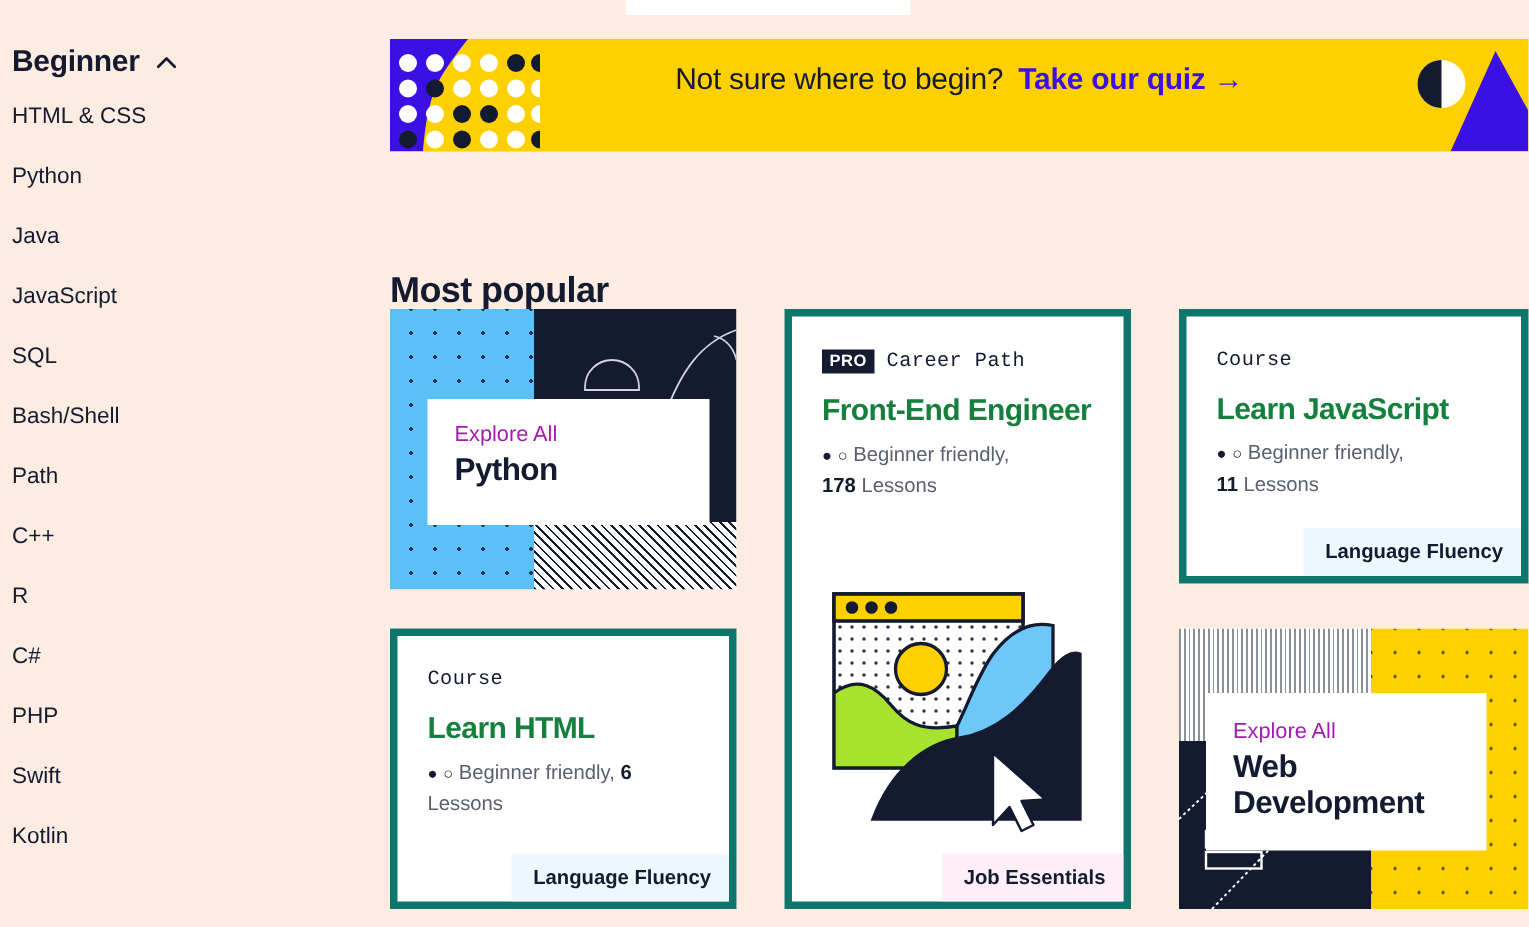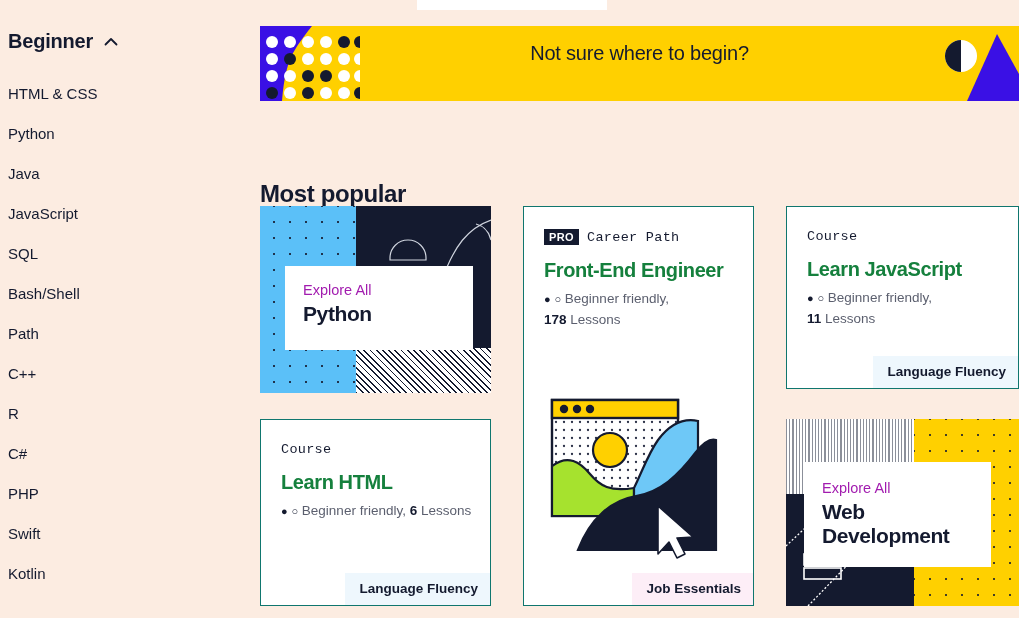--- a/index.html
+++ b/index.html
@@ -28,21 +28,21 @@
     display:flex;align-items:center;gap:10px;
     padding:0 0 0 8px;
     font-size:20px;font-weight:bold;letter-spacing:-.2px;
     color:#141a2f;
     height:30px;
   }
   .chev{display:inline-block;width:16px;height:16px;position:relative;top:1px;}
   .sidebar-list{list-style:none;margin:0;padding:14px 0 0 8px;}
   .sidebar-list li{
     font-size:15px;color:#141a2f;line-height:1;
-    padding:0;margin:16px 0 25px 0;
+    padding:0;margin:0 0 25px 0;
     cursor:pointer;
   }
 
   
   .banner{
     position:absolute;left:260px;top:26px;width:759px;height:75px;
     background:#ffd000;overflow:hidden;
   }
   .banner-deco-left{position:absolute;left:0;top:0;width:100px;height:75px;overflow:hidden;}
   .banner-deco-right{position:absolute;right:0;top:0;width:140px;height:75px;overflow:hidden;}
@@ -60,21 +60,21 @@
   .sec-title{
     position:absolute;left:260px;top:160px;
     font-size:24px;font-weight:bold;letter-spacing:-.4px;color:#141a2f;
   }
 
   
   .grid{position:absolute;left:260px;top:206px;width:759px;height:400px;}
 
   .card{
     position:absolute;box-sizing:border-box;
-    border:1px solid #0f766e;background:#ffffff;overflow:hidden;
+    border:5px solid #0f766e;background:#ffffff;overflow:hidden;
     cursor:pointer;
   }
   .c-python{left:0;top:0;width:231px;height:187px;border:none;}
   .c-fee{left:263px;top:0;width:231px;height:400px;}
   .c-js{left:526px;top:0;width:233px;height:183px;}
   .c-html{left:0;top:213px;width:231px;height:187px;}
   .c-webdev{left:526px;top:213px;width:233px;height:187px;border:none;}
 
   
   .card-pad{padding:22px 18px 0 20px;}
@@ -199,20 +199,21 @@
           <circle cx="48" cy="67" r="6" fill="#141a2f"></circle>
             <circle cx="66" cy="67" r="6" fill="#ffffff"></circle>
           <circle cx="84" cy="67" r="6" fill="#ffffff"></circle>
             <circle cx="100" cy="67" r="6" fill="#141a2f"></circle>
         </g>
       </svg>
     </div>
 
     <div class="banner-text">
       <span class="banner-q">Not sure where to begin?</span>
+      <span class="banner-cta">Take our quiz →</span>
     </div>
 
     <div class="banner-deco-right">
       <svg width="140" height="75" viewBox="0 0 140 75">
         <polygon points="88,75 118,8 140,48 140,75" fill="#3a10e5"></polygon>
         <g>
           <circle cx="82" cy="30" r="16" fill="#ffffff"></circle>
           <path d="M82,14 A16,16 0 0,0 82,46 Z" fill="#141a2f"></path>
         </g>
       </svg>

